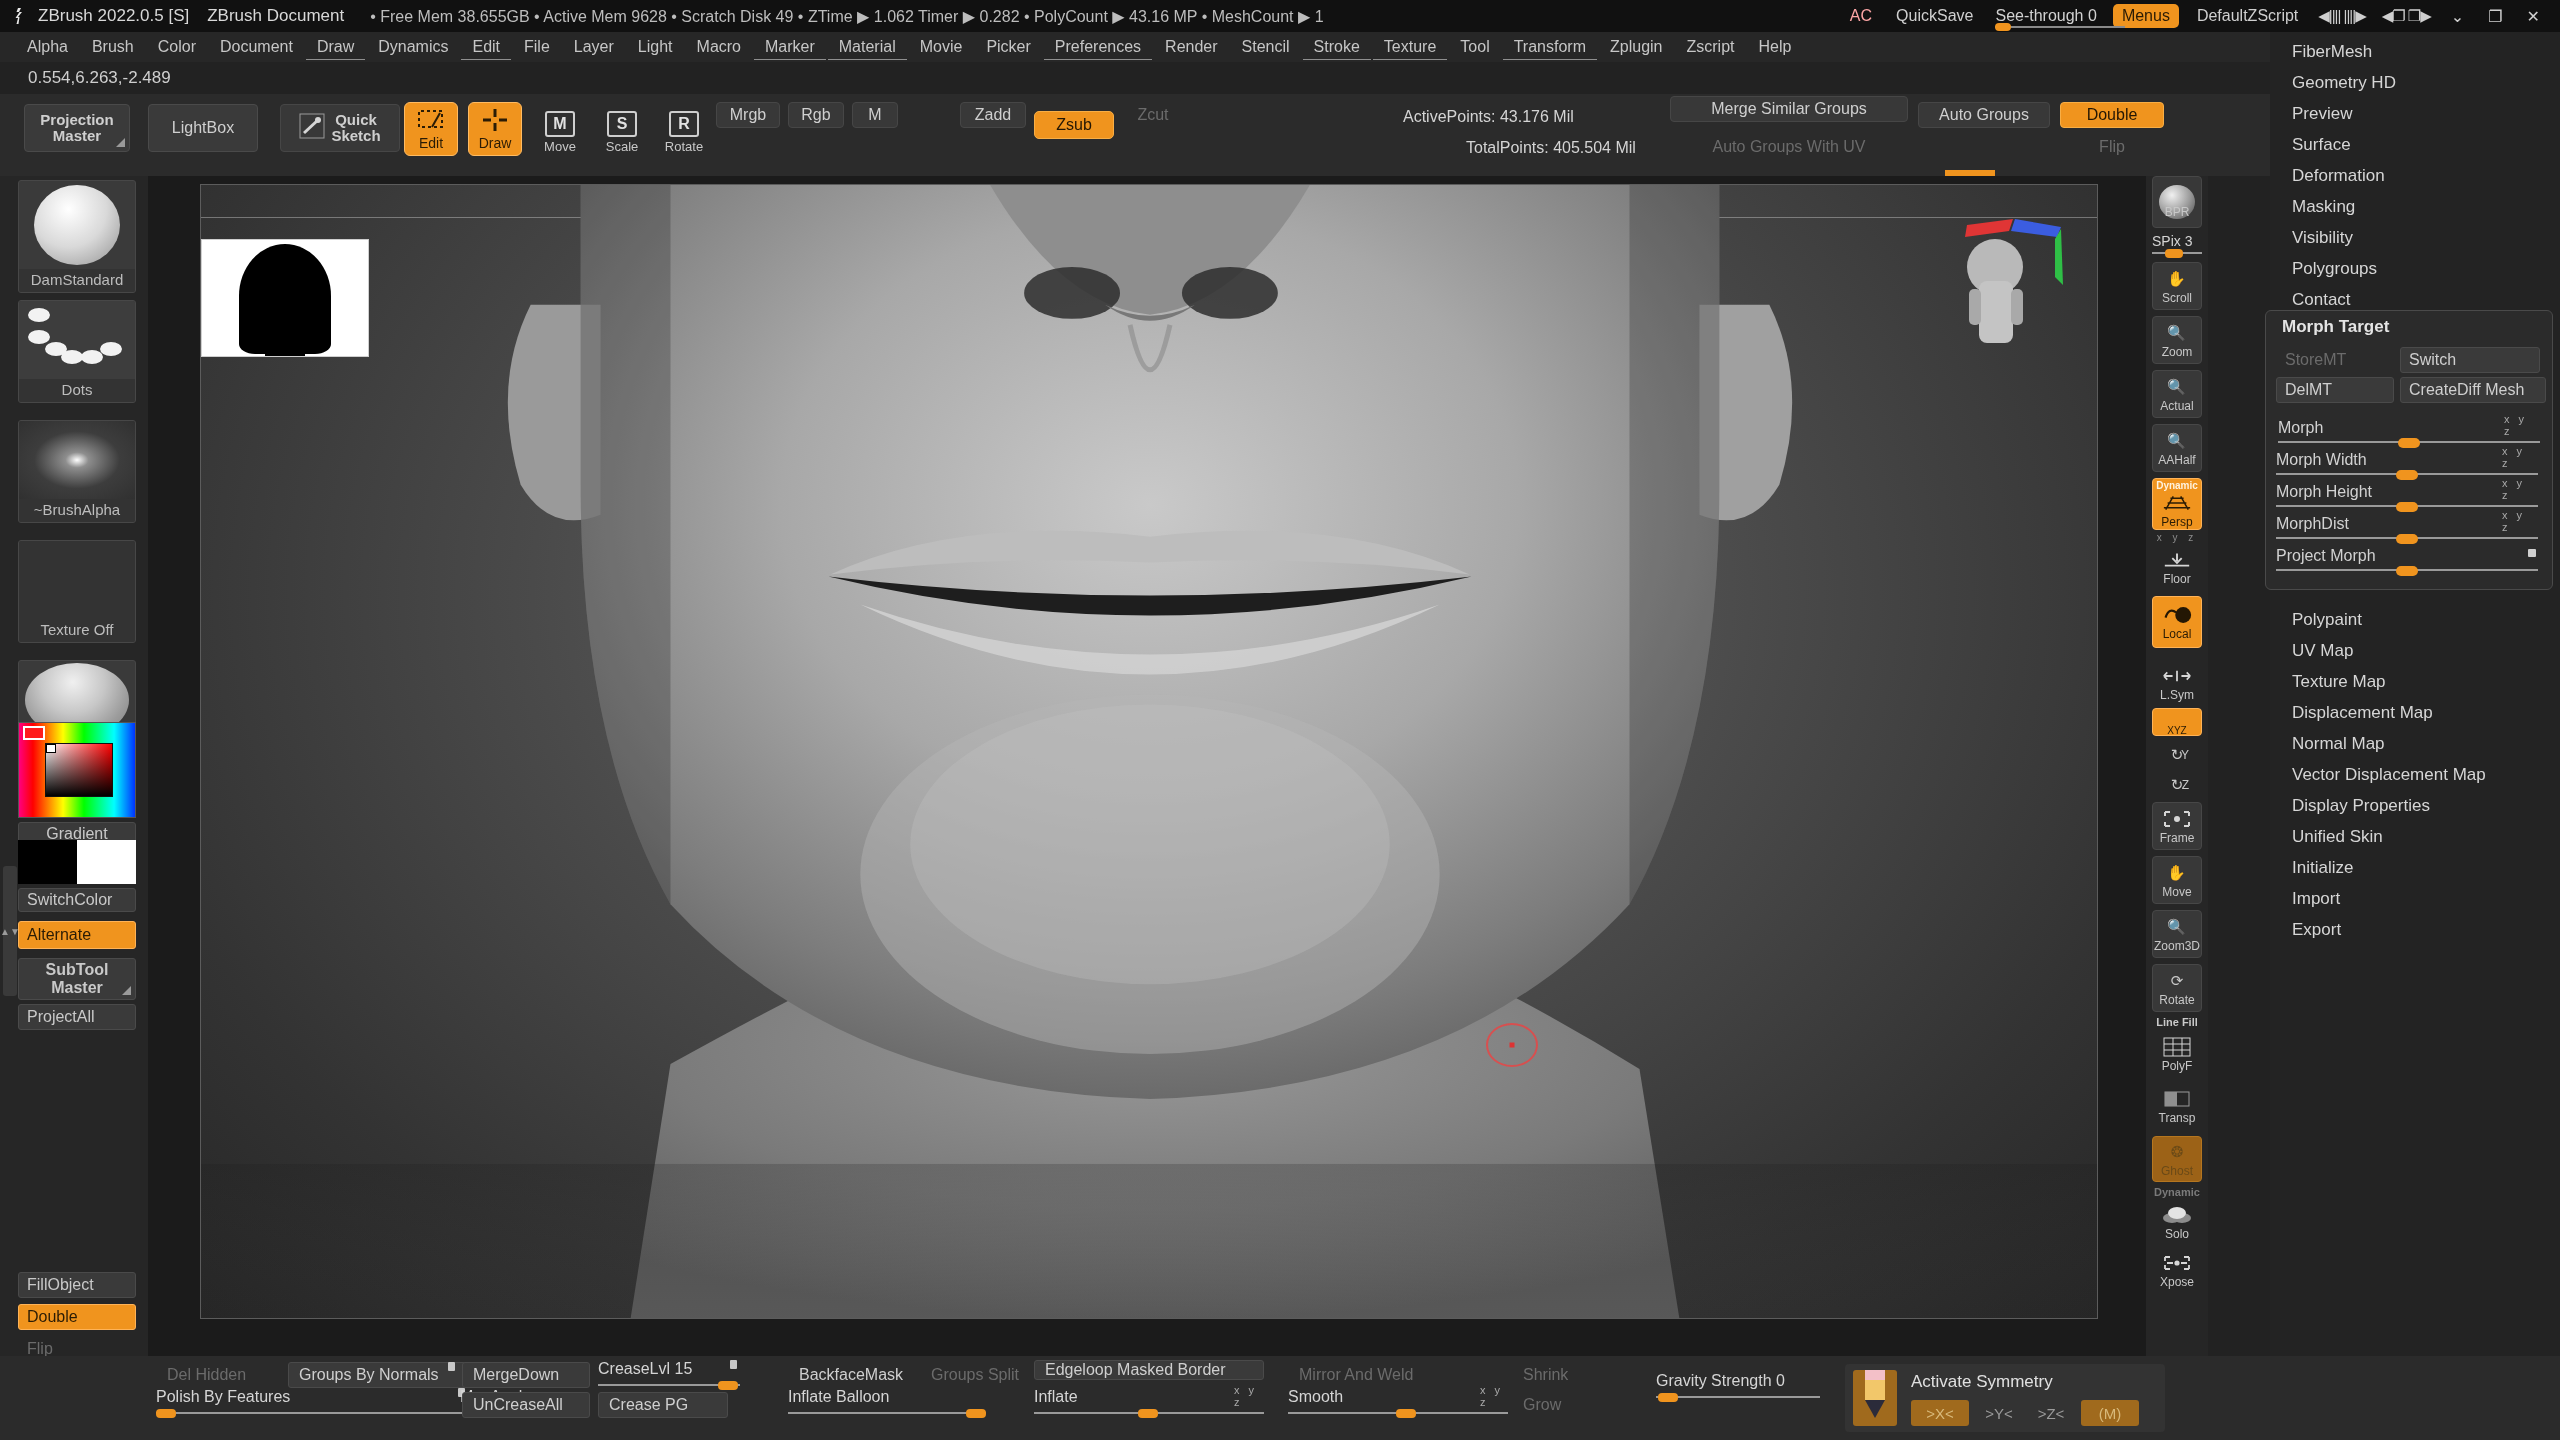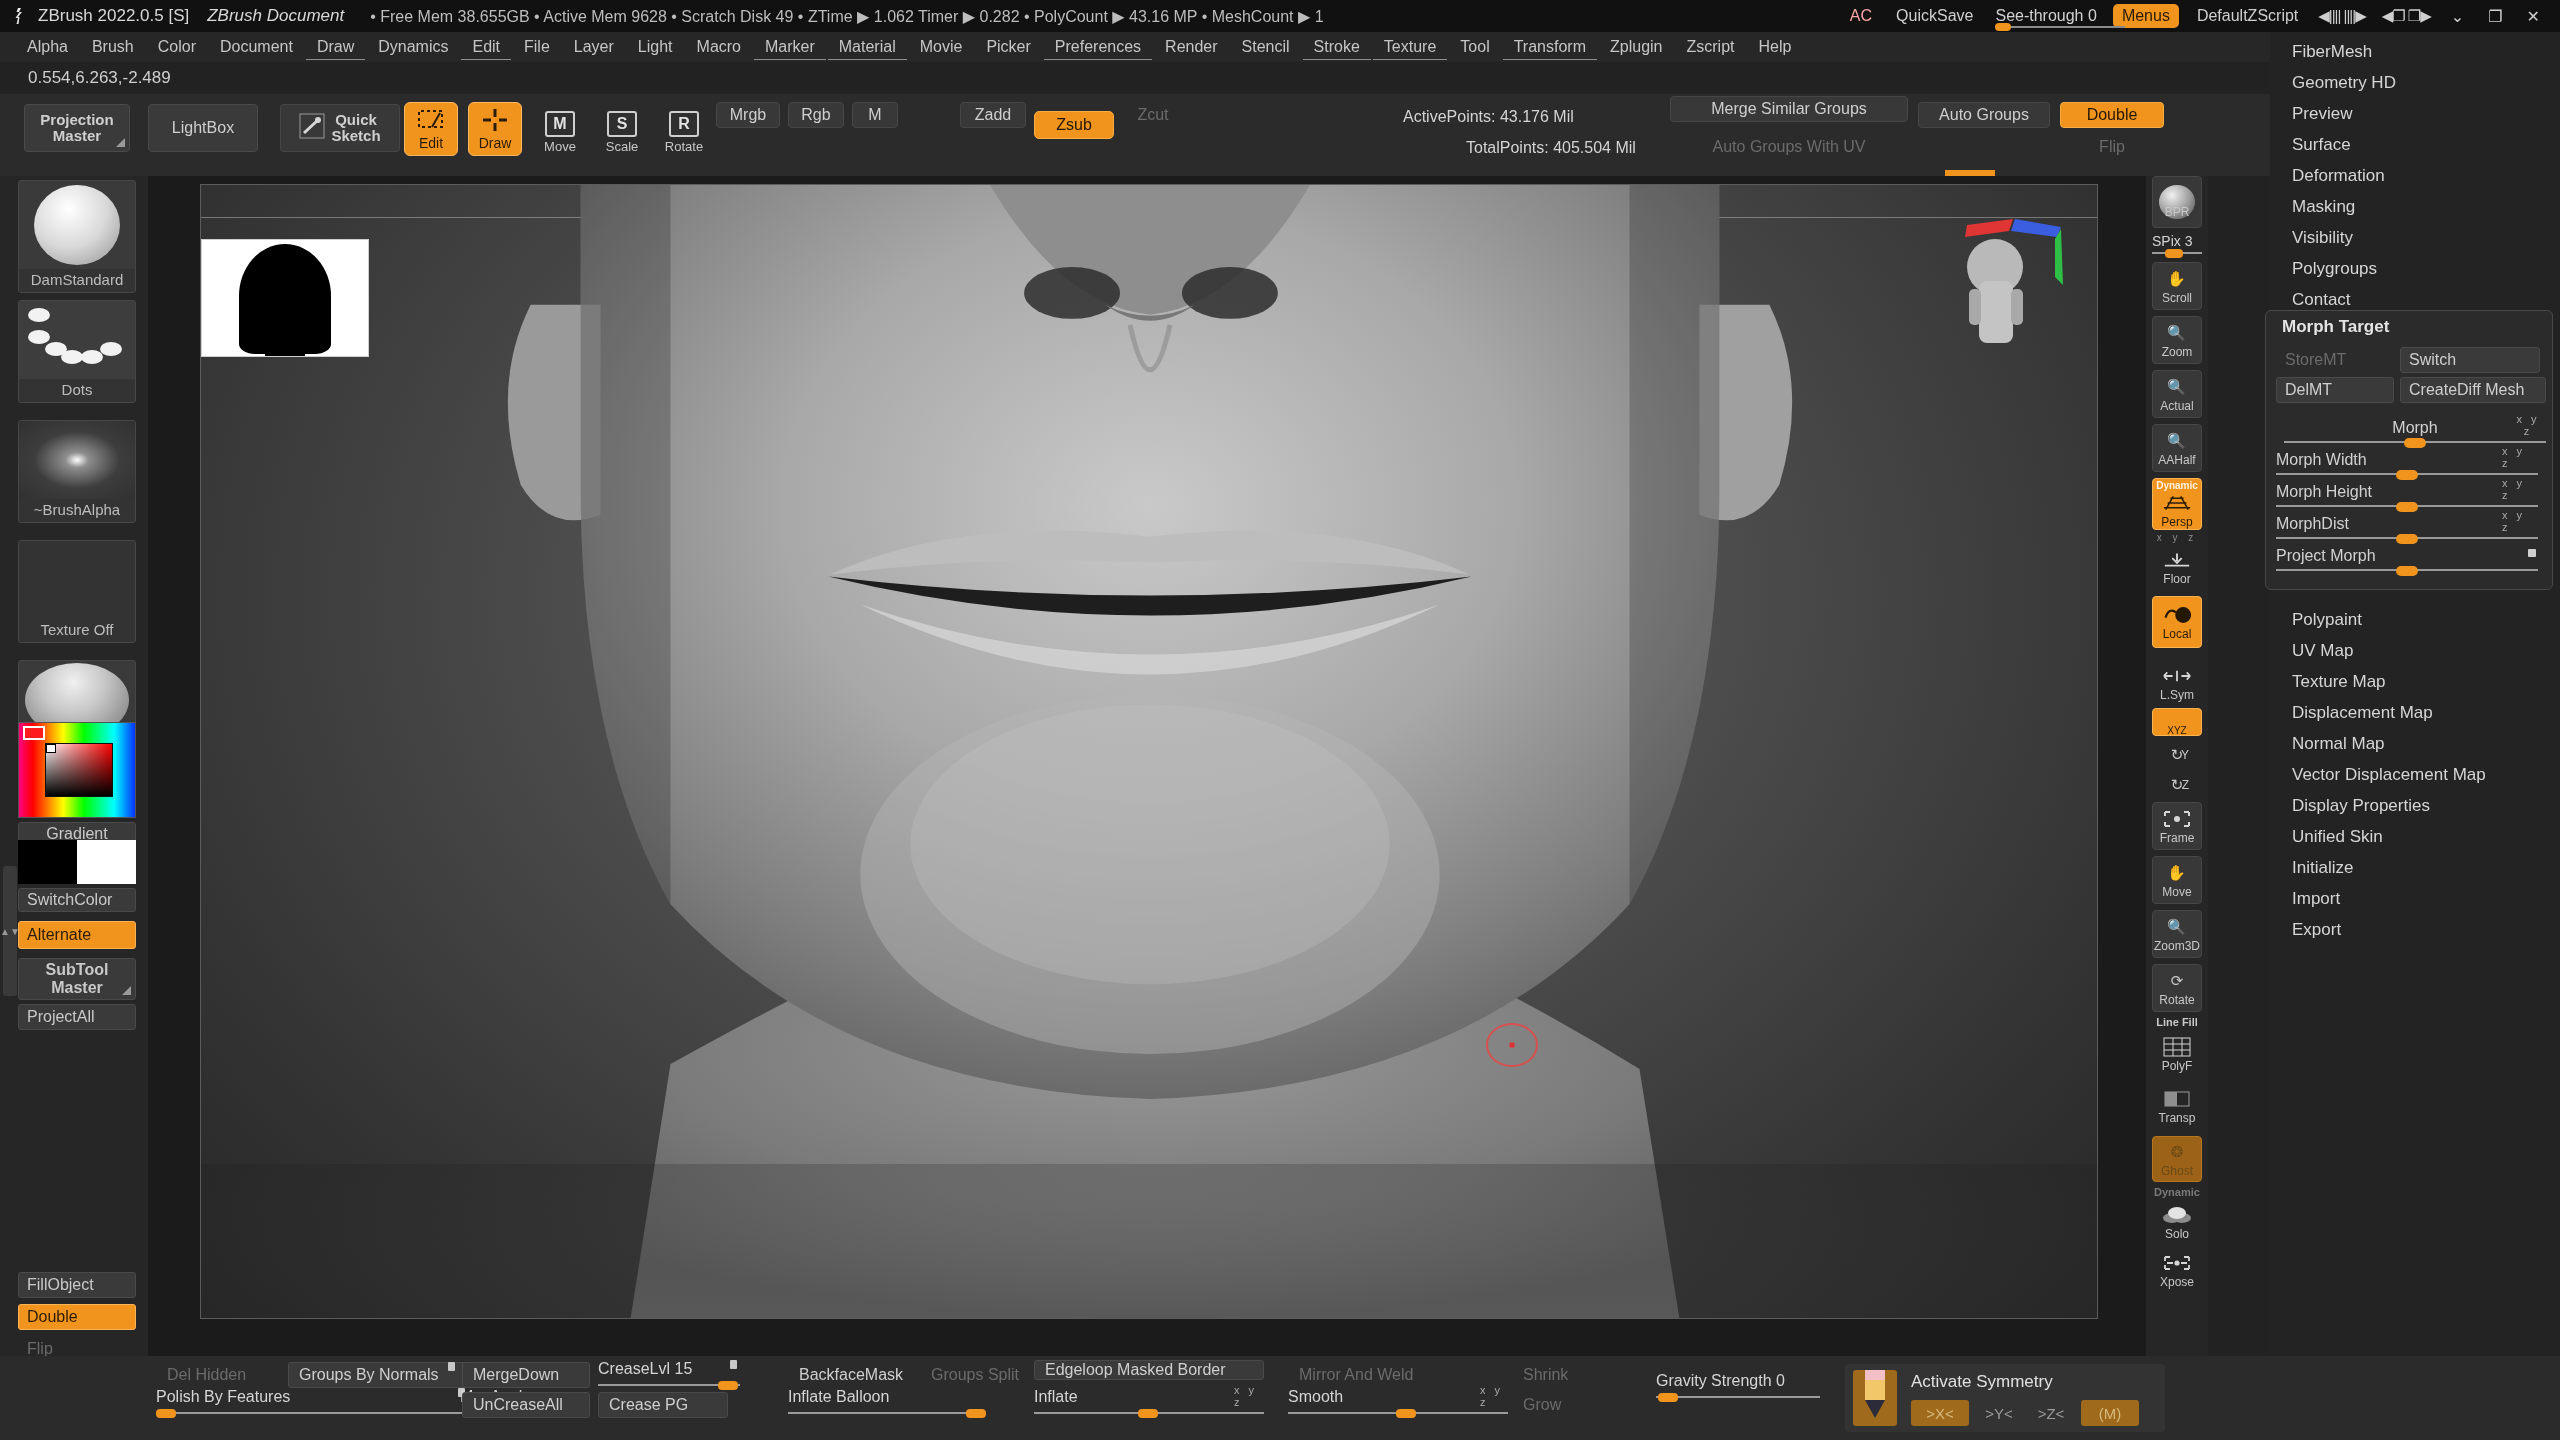--- a/index.html
+++ b/index.html
@@ -16,21 +16,21 @@
   .titlebar{
     position:absolute; left:0; top:0; width:2560px; height:32px;
     background:#111111; display:flex; align-items:center; padding-left:10px;
     font-size:17px; color:#d8d8d8; white-space:nowrap;
   }
   .titlebar .zlogo{
     width:20px;height:20px;margin-right:8px;display:inline-block;
     position:relative; flex:0 0 auto;
   }
   .titlebar .app-ver{ margin-right:18px; }
-  .titlebar .doc-name{ margin-right:26px;font-style:italic; }
+  .titlebar .doc-name{ margin-right:26px; }
   .titlebar .memstat{ color:#bdbdbd; font-size:16px; }
 
   .tb-right{
     position:absolute; right:8px; top:0; height:32px; display:flex; align-items:center;
     font-size:16px; gap:0;
   }
   .tb-right .item{ padding:0 12px; color:#cfcfcf; height:32px; display:flex; align-items:center;}
   .tb-right .item.dim{ color:#fca5a5; }
   .seethru{ position:relative; height:32px; display:flex; flex-direction:column; justify-content:center; padding:0 10px;}
   .seethru .lbl{font-size:16px;color:#d2d2d2;}
@@ -785,21 +785,21 @@
       <span>Switch</span>
       </div>
 
     <div class="sbtn" style="left:10px; top:66px; width:118px; height:26px;">
       <span>DelMT</span>
       </div>
     <div class="sbtn" style="left:134px; top:66px; width:146px; height:26px;">
       <span>CreateDiff Mesh</span>
       </div>
 
-    <div class="sslider" style="left:18px; top:108px; width:262px;text-align:center;">
+    <div class="sslider" style="left:12px; top:108px; width:262px;">
       <span class="lbl">Morph</span>
       <span class="xyz" style="left:226px; top:-6px;">x y z</span>
       <span class="track" style="width:262px;"></span>
       <span class="knob" style="left:120px;"></span>
     </div>
 
     <div class="sslider" style="left:10px; top:140px; width:262px;">
       <span class="lbl">Morph Width</span>
       <span class="xyz" style="left:226px; top:-6px;">x y z</span>
       <span class="track" style="width:262px;"></span>

